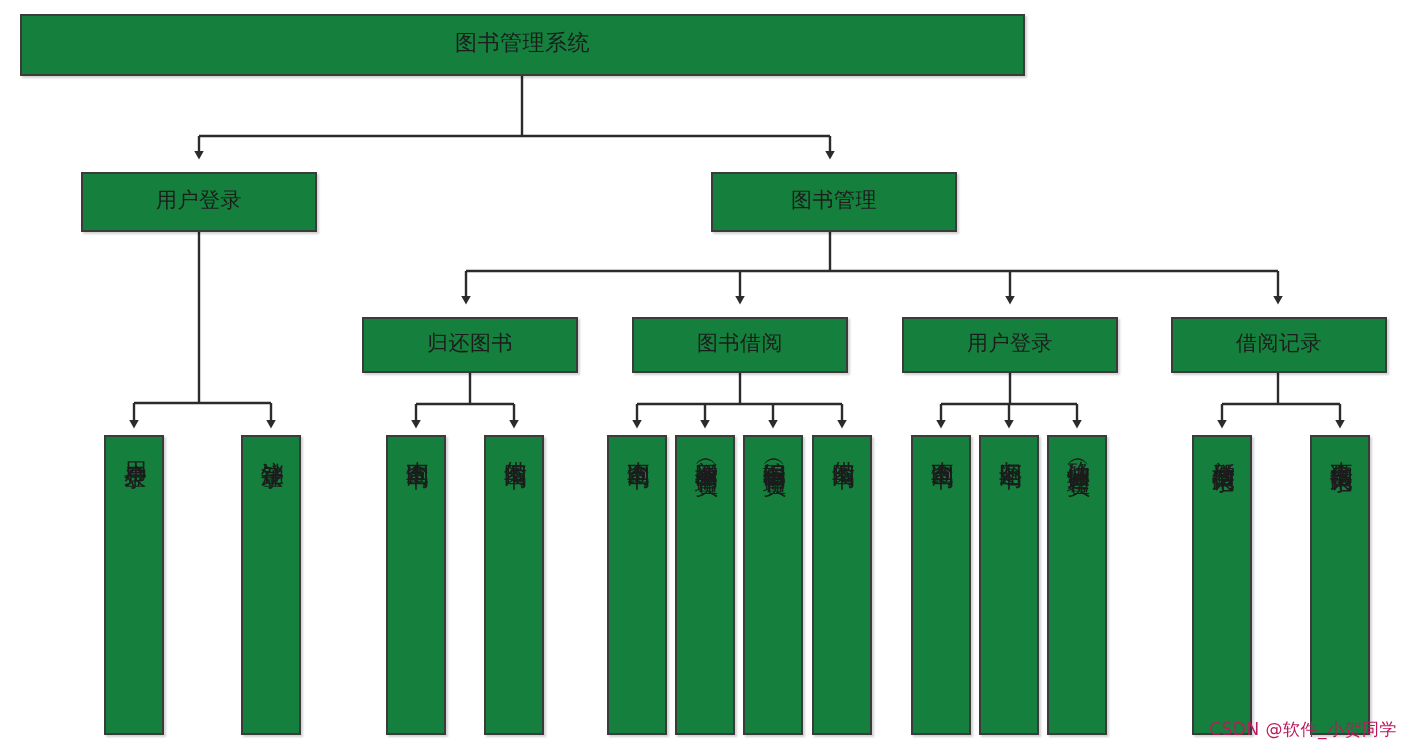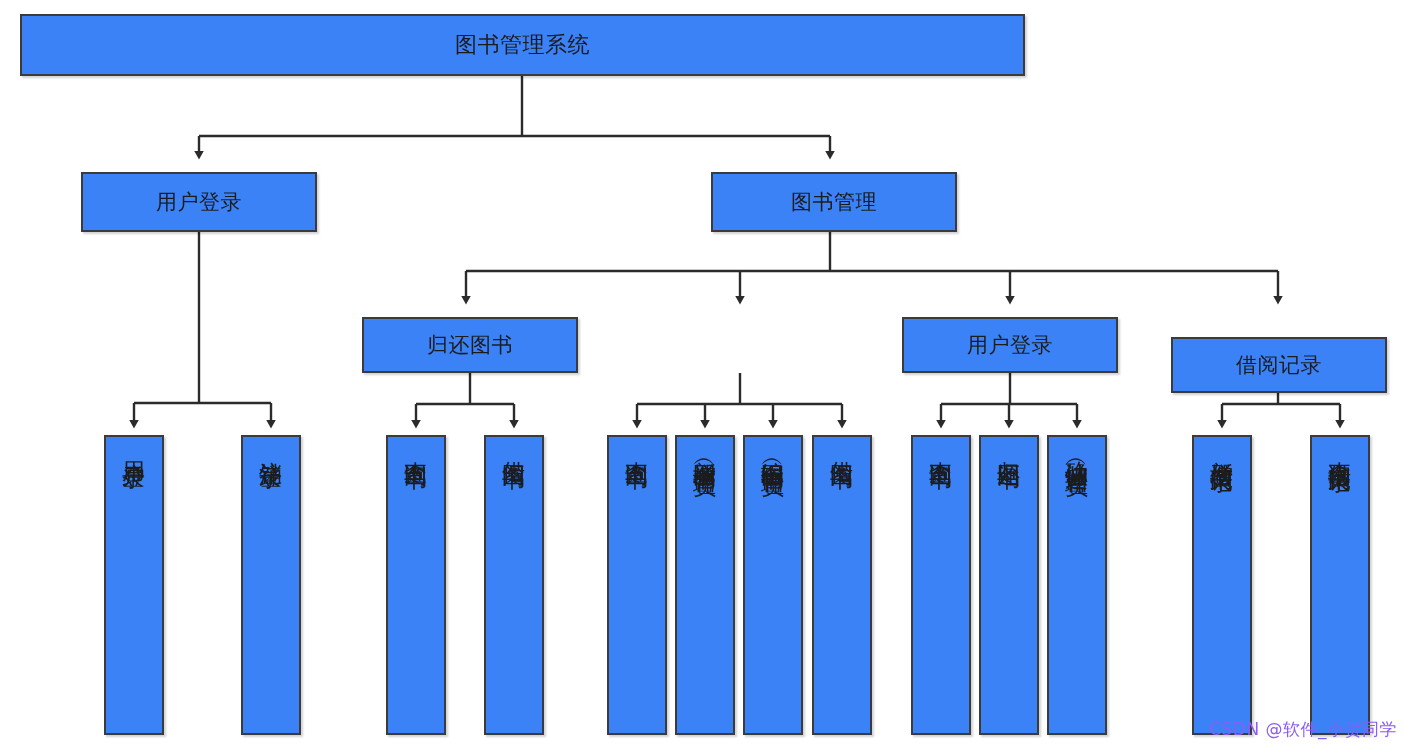--- a/index.html
+++ b/index.html
@@ -23,27 +23,28 @@
     position: absolute;
     left: 0;
     top: 0;
     width: 1405px;
     height: 747px;
     pointer-events: none;
   }
   .node {
     position: absolute;
     box-sizing: border-box;
-    background: #3b82f6;
+    background: #15803d;
     border: 2px solid #3b3b3b;
     box-shadow: 2px 2px 2px rgba(0,0,0,0.18);
     display: flex;
     align-items: center;
     justify-content: center;
     z-index: 2;
+    font-family: Liberation Mono, monospace;
   }
   .node-label {
     display: block;
     text-align: center;
     line-height: 1.18;
     color: #1c1c1c;
     letter-spacing: 0.5px;
     white-space: nowrap;
   }
   
@@ -66,21 +67,21 @@
     line-height: 1.05;
     letter-spacing: 2px;
     white-space: normal;
     max-height: 288px;
   }
   .watermark {
     position: absolute;
     right: 8px;
     bottom: 6px;
     font-size: 17px;
-    color: #8b5cf6;
+    color: #be185d;
     letter-spacing: 0.5px;
     z-index: 5;
     font-family: "DejaVu Sans", "Liberation Sans", sans-serif;
     white-space: nowrap;
   }
 </style>
 </head>
 <body>
 
 <div id="diagram-root">
@@ -144,26 +145,29 @@
   </div>
 
   <div class="node horizontal" style="left:711px; top:172px; width:246px; height:60px;">
     <span class="node-label">图书管理</span>
   </div>
 
   <div class="node horizontal" style="left:362px; top:317px; width:216px; height:56px;">
     <span class="node-label">归还图书</span>
   </div>
 
+  <div class="node horizontal" style="left:632px; top:317px; width:216px; height:56px;">
+    <span class="node-label">图书借阅</span>
+  </div>
 
   <div class="node horizontal" style="left:902px; top:317px; width:216px; height:56px;">
     <span class="node-label">用户登录</span>
   </div>
 
-  <div class="node horizontal" style="left:1171px; top:317px; width:216px; height:56px;margin-top:20px;">
+  <div class="node horizontal" style="left:1171px; top:317px; width:216px; height:56px;">
     <span class="node-label">借阅记录</span>
   </div>
 
   <div class="node vertical" style="left:104px; top:435px; width:60px; height:300px;">
     <span class="node-label">用户登录</span>
   </div>
   <div class="node vertical" style="left:241px; top:435px; width:60px; height:300px;">
     <span class="node-label">注销登录</span>
   </div>
 

